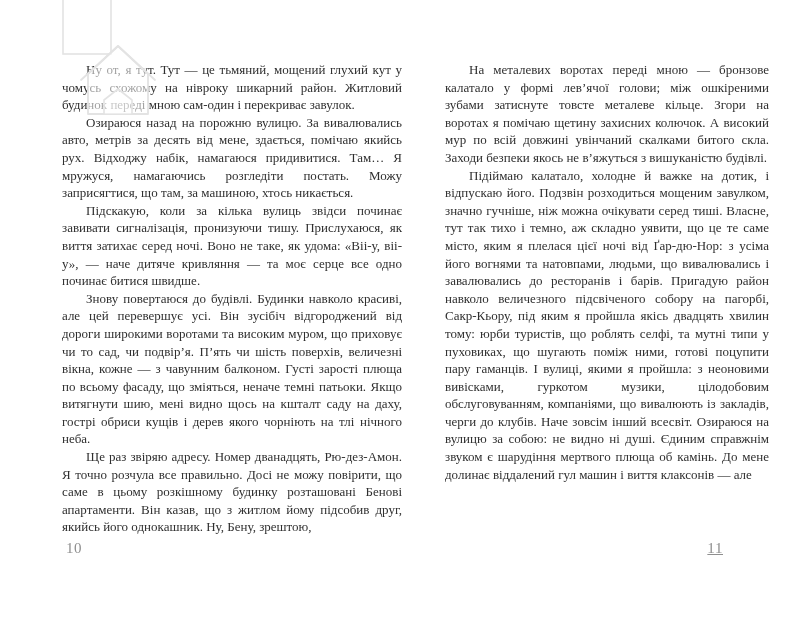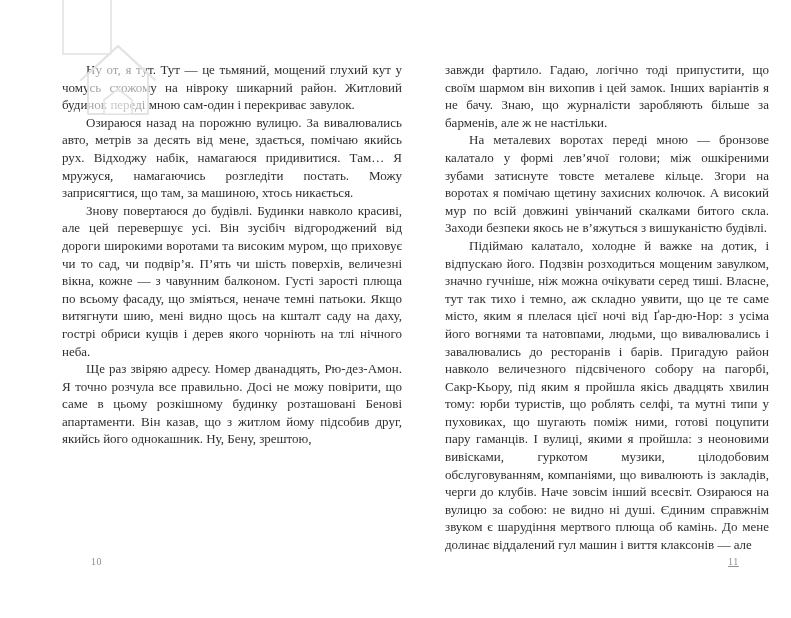--- a/index.html
+++ b/index.html
@@ -17,50 +17,49 @@
     line-height:17.6px;
     color:#2f2f2f;
     text-align:justify;
   }
   .page-text.left  { left:62px;  width:340px; }
   .page-text.right { left:445px; width:324px; }
   .para { margin:0; text-indent:1.85em; }
   .para.no-indent { text-indent:0; }
   .page-number {
     position:absolute;
-    top:556px;
-    font-size:10px;
+    top:540px;
+    font-size:15px;
     letter-spacing:0.6px;
     color:#8f8f8f;
-    margin-left:25px;
   }
   .page-number.left  { left:66px; }
-  .page-number.right { left:703px; width:20px; text-align:left;text-decoration:underline; }
+  .page-number.right { left:703px; width:20px; text-align:right;text-decoration:underline; }
   .watermark {
     position:absolute;
     left:58px; top:-6px;
     width:112px; height:132px;
     pointer-events:none;
     z-index:3;
   }
 </style>
 </head>
 <body>
 
 <div class="canvas">
 
   <div class="page-text left" id="page-text-0">
       <p class="para">Ну от, я тут. Тут — це тьмяний, мощений глухий кут у чомусь схожому на нівроку шикарний район. Житловий будинок переді мною сам-один і перекриває завулок.</p>
       <p class="para">Озираюся назад на порожню вулицю. За вивалювались авто, метрів за десять від мене, здається, помічаю якийсь рух. Відходжу набік, намагаюся придивитися. Там… Я мружуся, намагаючись розгледіти постать. Можу заприсягтися, що там, за машиною, хтось никається.</p>
+      <p class="para">Підскакую, коли за кілька вулиць звідси починає завивати сигналізація, пронизуючи тишу. Прислухаюся, як виття затихає серед ночі. Воно не таке, як удома: «Віі-у, віі-у», — наче дитяче кривляння — та моє серце все одно починає битися швидше.</p>
       <p class="para">Знову повертаюся до будівлі. Будинки навколо красиві, але цей перевершує усі. Він зусібіч відгороджений від дороги широкими воротами та високим муром, що приховує чи то сад, чи подвір’я. П’ять чи шість поверхів, величезні вікна, кожне — з чавунним балконом. Густі зарості плюща по всьому фасаду, що зміяться, неначе темні патьоки. Якщо витягнути шию, мені видно щось на кшталт саду на даху, гострі обриси кущів і дерев якого чорніють на тлі нічного неба.</p>
       <p class="para">Ще раз звіряю адресу. Номер дванадцять, Рю-дез-Амон. Я точно розчула все правильно. Досі не можу повірити, що саме в цьому розкішному будинку розташовані Бенові апартаменти. Він казав, що з житлом йому підсобив друг, якийсь його однокашник. Ну, Бену, зрештою,</p>
     </div>
 
   <div class="page-text right" id="page-text-1">
-      <p class="para no-indent">завжди фартило. Гадаю, логічно тоді припустити, що своїм шармом він вихопив і цей замок. Інших варіантів я не бачу. Знаю, що журналісти заробляють більше за барменів, але ж не настільки.</p>
       <p class="para">На металевих воротах переді мною — бронзове калатало у формі лев’ячої голови; між ошкіреними зубами затиснуте товсте металеве кільце. Згори на воротах я помічаю щетину захисних колючок. А високий мур по всій довжині увінчаний скалками битого скла. Заходи безпеки якось не в’яжуться з вишуканістю будівлі.</p>
       <p class="para">Підіймаю калатало, холодне й важке на дотик, і відпускаю його. Подзвін розходиться мощеним завулком, значно гучніше, ніж можна очікувати серед тиші. Власне, тут так тихо і темно, аж складно уявити, що це те саме місто, яким я плелася цієї ночі від Ґар-дю-Нор: з усіма його вогнями та натовпами, людьми, що вивалювались і завалювались до ресторанів і барів. Пригадую район навколо величезного підсвіченого собору на пагорбі, Сакр-Кьору, під яким я пройшла якісь двадцять хвилин тому: юрби туристів, що роблять селфі, та мутні типи у пуховиках, що шугають поміж ними, готові поцупити пару гаманців. І вулиці, якими я пройшла: з неоновими вивісками, гуркотом музики, цілодобовим обслуговуванням, компаніями, що вивалюють із закладів, черги до клубів. Наче зовсім інший всесвіт. Озираюся на вулицю за собою: не видно ні душі. Єдиним справжнім звуком є шарудіння мертвого плюща об камінь. До мене долинає віддалений гул машин і виття клаксонів — але</p>
     </div>
 
   <div class="page-number left">10</div>
   <div class="page-number right">11</div>
 
   <svg class="watermark" viewBox="0 0 112 132">
 
     <rect x="5" y="-2" width="48" height="62" fill="rgba(255,255,255,0.85)" stroke="#e3e3e3" stroke-width="1.6"></rect>

